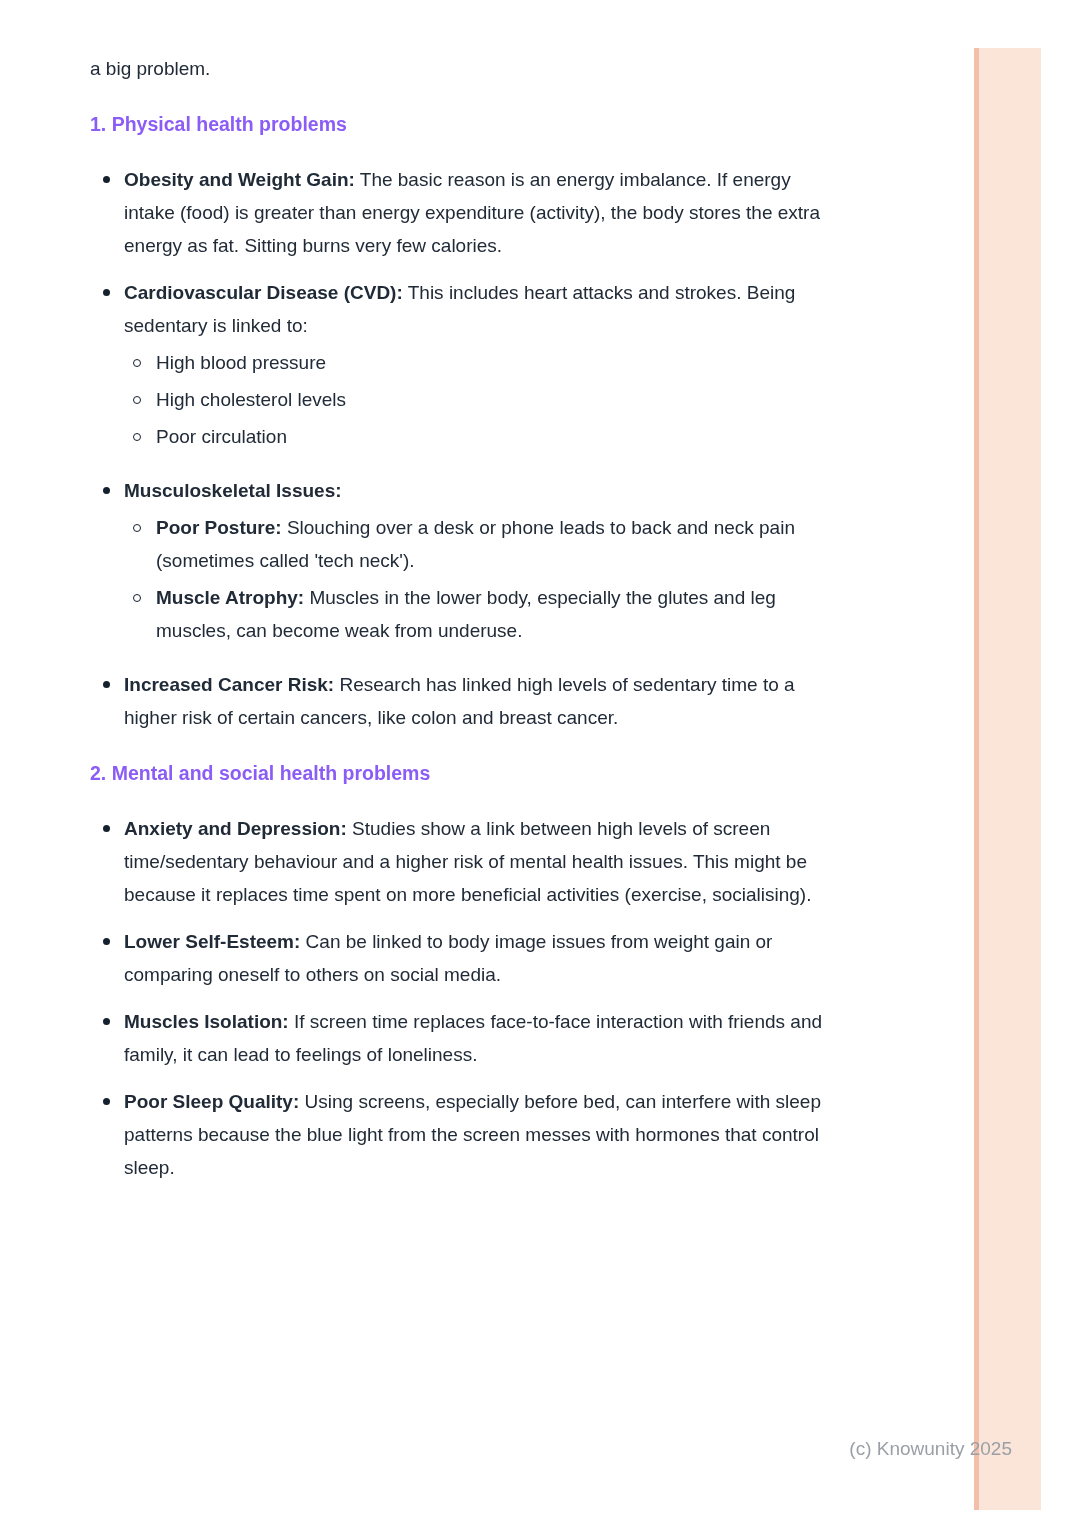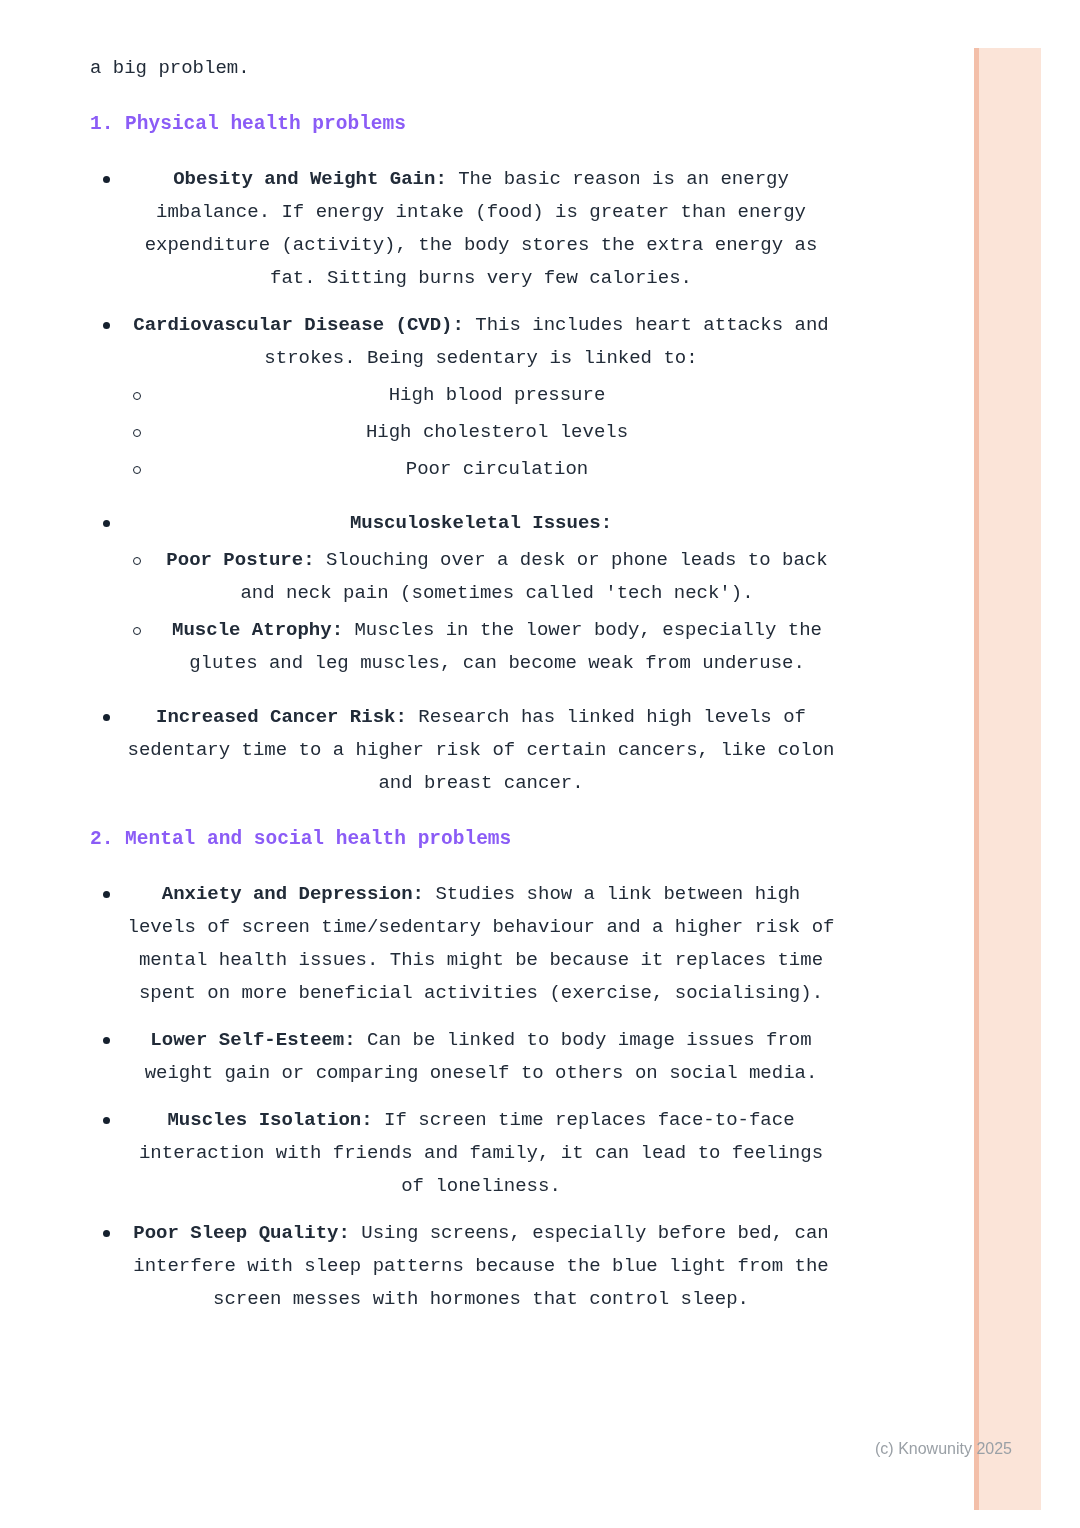--- a/index.html
+++ b/index.html
@@ -31,36 +31,34 @@
     z-index: 0;
   }
   .content {
     position: absolute;
     left: 90px;
     top: 52px;
     width: 748px;
     font-size: 19px;
     line-height: 33px;
     z-index: 2;
-    font-family: Liberation Mono, monospace;
   }
   .intro { margin: 0; }
   .section-heading {
     font-size: 19.5px;
     line-height: 33px;
     font-weight: bold;
     margin: 23px 0 22px 0;
     color: #8b5cf6;
   }
   ul { list-style: none; margin: 0; padding: 0; }
   .l1 > li {
     position: relative;
     padding-left: 34px;
     margin-bottom: 14px;
-    text-align: center;
   }
   .l1 > li::before {
     content: "";
     position: absolute;
     left: 13px;
     top: 13px;
     width: 7px;
     height: 7px;
     border-radius: 50%;
     background: #15202e;
@@ -80,21 +78,21 @@
     height: 6px;
     border-radius: 50%;
     border: 1.5px solid #15202e;
     background: transparent;
   }
   .b { font-weight: bold; }
   .watermark {
     position: absolute;
     top: 1440px;
     right: 68px;
-    font-size: 16px;
+    font-size: 19px;
     line-height: 18px;
     color: #9aa0a6;
     z-index: 3;
   }
 </style>
 </head>
 <body>
 
 <div class="page">
   <div class="accent-band"></div>

